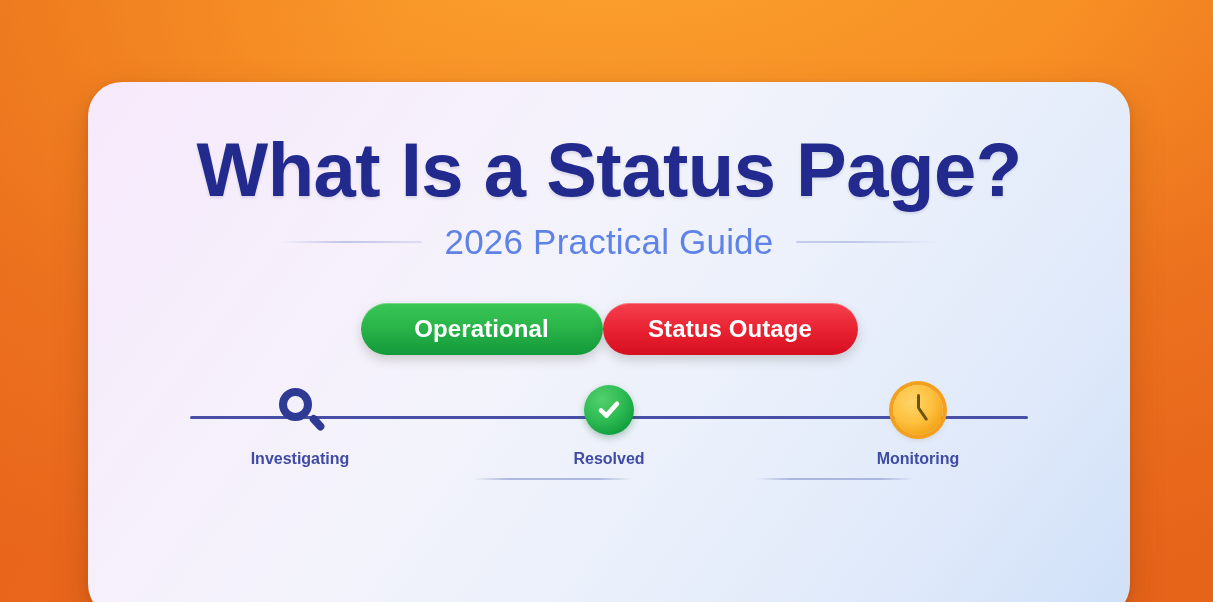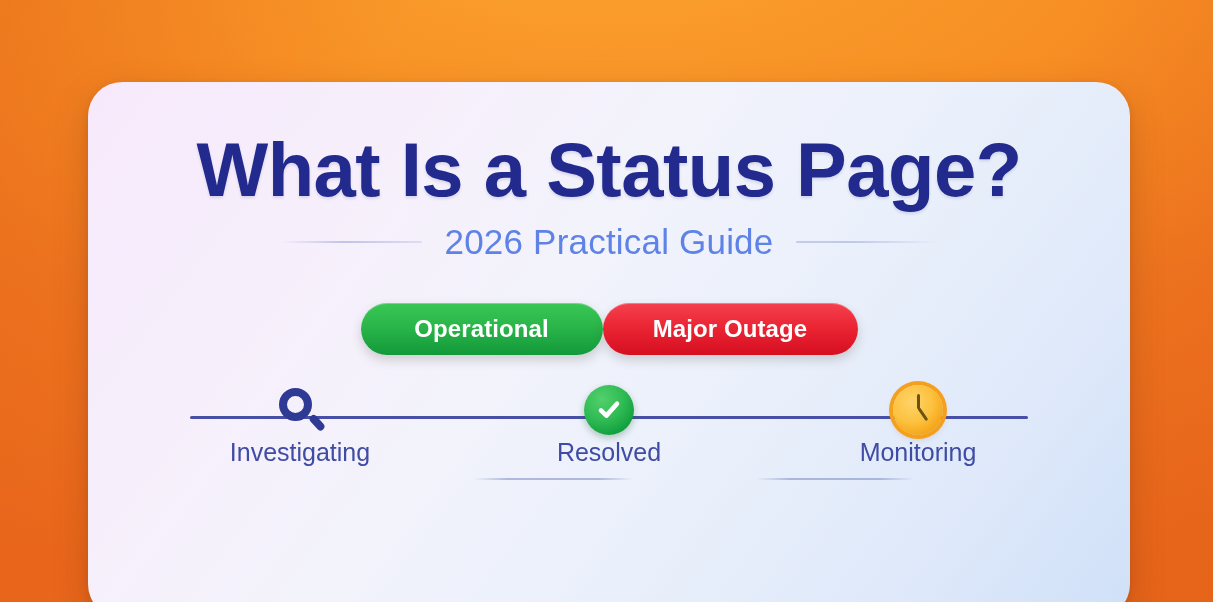--- a/index.html
+++ b/index.html
@@ -111,22 +111,23 @@
     display:flex; justify-content:space-between;
     padding:0 122px;
   }
   .node{ display:flex; flex-direction:column; align-items:center; width:180px; }
   .icon-wrap{
     width:56px; height:56px;
     display:flex; align-items:center; justify-content:center;
     position:relative; z-index:2;
   }
   .node-label{
-    font-size:25px;
-    font-weight:400;
+    margin-top:12px;
+    font-size:16px;
+    font-weight:700;
     color:#3f4ba4;
     white-space:nowrap;
   }
   .label-rule{
     position:absolute; top:96px; height:2px;
     background:linear-gradient(90deg, rgba(150,162,212,0) 0%, rgba(140,152,205,0.65) 22%, rgba(140,152,205,0.65) 78%, rgba(150,162,212,0) 100%);
     border-radius:2px;
   }
   .label-rule.a{ left:385px; width:160px; }
   .label-rule.b{ left:668px; width:158px; }
@@ -195,21 +196,21 @@
   <h1 class="title">What Is a Status Page?</h1>
 
   <div class="subtitle-row">
     <span class="rule left"></span>
     <span class="subtitle">2026 Practical Guide</span>
     <span class="rule right"></span>
   </div>
 
   <div class="pills">
     <div class="pill operational">Operational</div>
-    <div class="pill outage">Major Outage</div>
+    <div class="pill outage">Status Outage</div>
   </div>
 
   <div class="timeline">
     <div class="track"></div>
 
     <div class="label-rule a"></div>
     <div class="label-rule b"></div>
 
     <div class="nodes">
 

